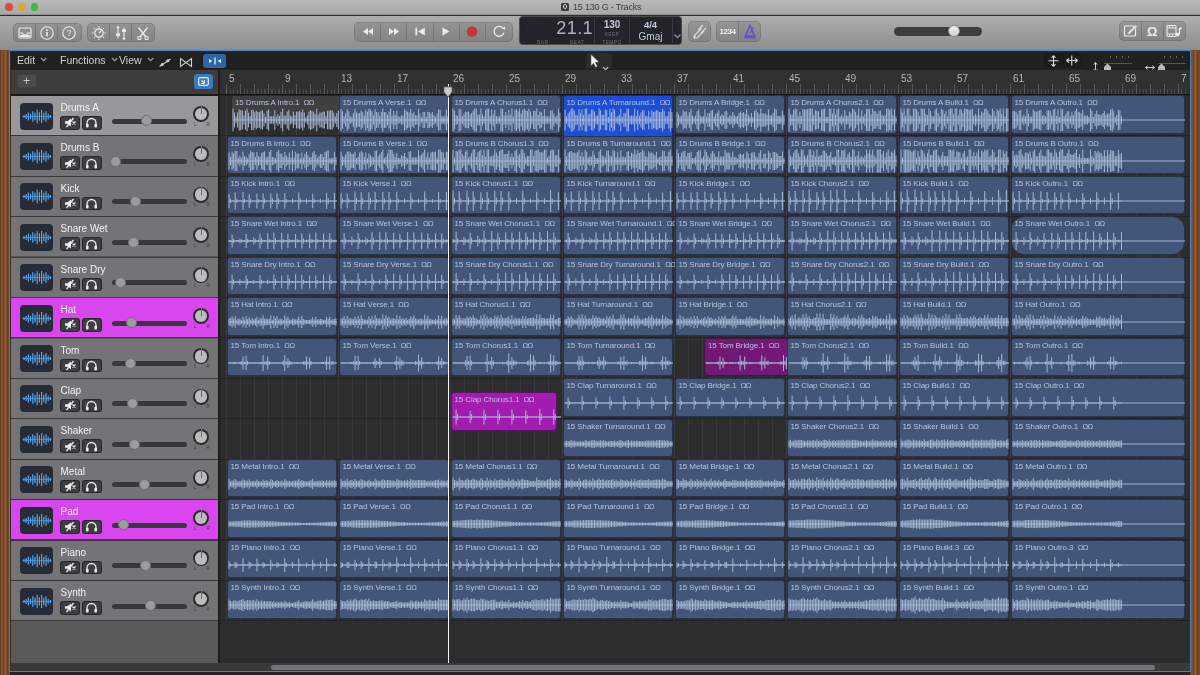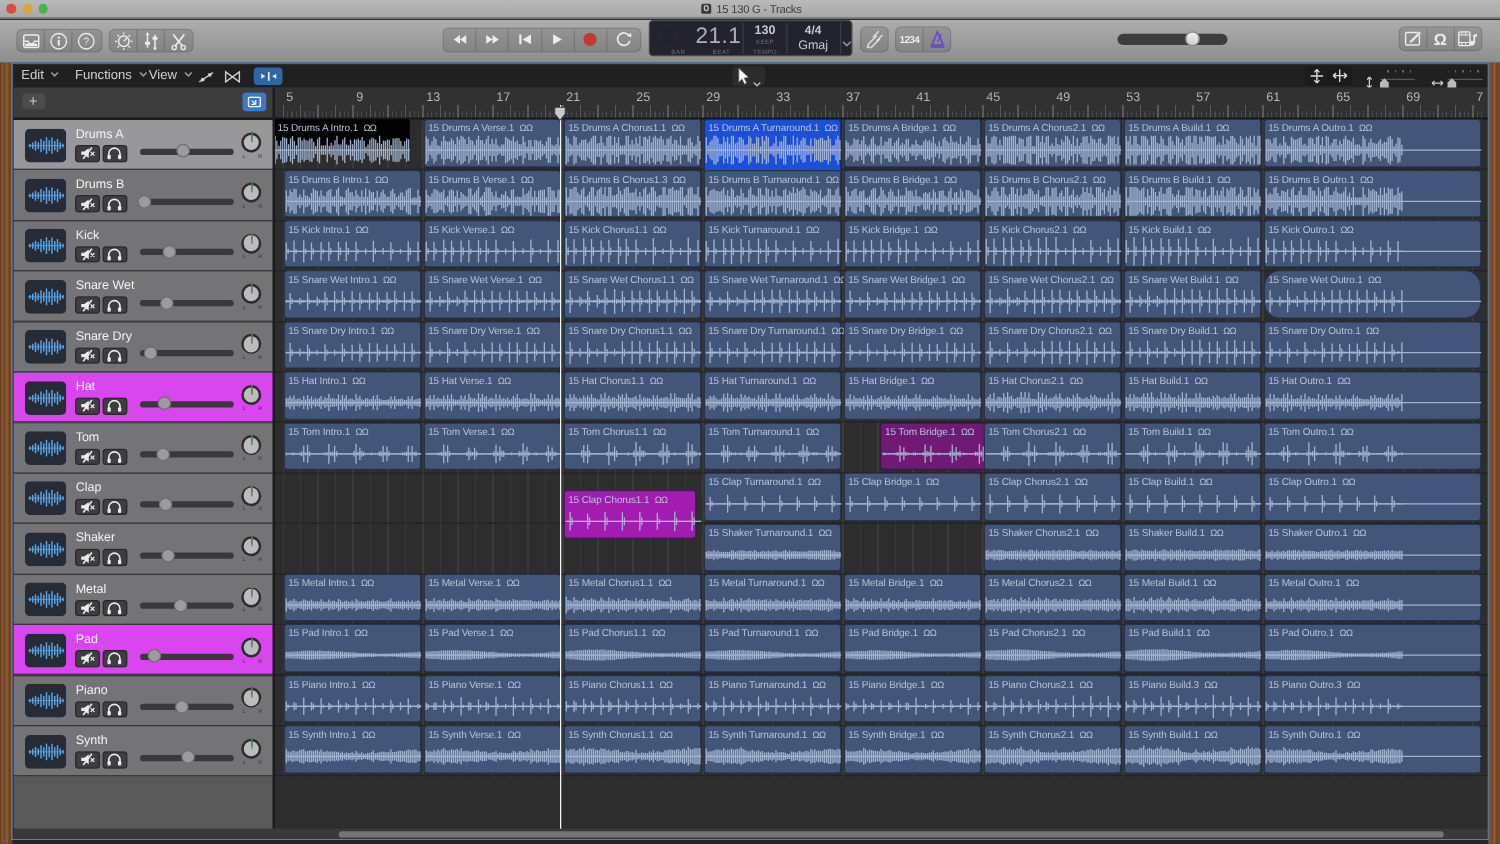--- a/index.html
+++ b/index.html
@@ -238,21 +238,21 @@
       </svg>
     </div>
 <div class="abs" style="left:220px;top:70px;width:970px;height:26px;background:#313131;border-bottom:2px solid #141414"></div>
 <div class="abs" style="left:226px;top:88.5px;width:962px;height:5.5px;background:repeating-linear-gradient(90deg,#484848 0,#484848 1px,transparent 1px,transparent 3.5px)"></div>
 <div class="abs" style="left:226px;top:83.5px;width:962px;height:10.5px;background:repeating-linear-gradient(90deg,#5a5a5a 0,#5a5a5a 1px,transparent 1px,transparent 14px)"></div>
 <div class="abs" style="left:220px;top:70px;width:966.5px;height:26px;overflow:hidden">
 <div class="rnum" style="left:9px;top:2.5px">5</div>
 <div class="rnum" style="left:65px;top:2.5px">9</div>
 <div class="rnum" style="left:121px;top:2.5px">13</div>
 <div class="rnum" style="left:177px;top:2.5px">17</div>
-<div class="rnum" style="left:233px;top:2.5px">21</div>
+<div class="rnum" style="left:233px;top:2.5px">26</div>
 <div class="rnum" style="left:289px;top:2.5px">25</div>
 <div class="rnum" style="left:345px;top:2.5px">29</div>
 <div class="rnum" style="left:401px;top:2.5px">33</div>
 <div class="rnum" style="left:457px;top:2.5px">37</div>
 <div class="rnum" style="left:513px;top:2.5px">41</div>
 <div class="rnum" style="left:569px;top:2.5px">45</div>
 <div class="rnum" style="left:625px;top:2.5px">49</div>
 <div class="rnum" style="left:681px;top:2.5px">53</div>
 <div class="rnum" style="left:737px;top:2.5px">57</div>
 <div class="rnum" style="left:793px;top:2.5px">61</div>
@@ -269,21 +269,21 @@
 <div class="abs" style="left:220px;top:256.5px;width:970px;height:1.2px;background:#232323"></div>
 <div class="abs" style="left:220px;top:296.9px;width:970px;height:1.2px;background:#232323"></div>
 <div class="abs" style="left:220px;top:337.3px;width:970px;height:1.2px;background:#232323"></div>
 <div class="abs" style="left:220px;top:377.7px;width:970px;height:1.2px;background:#232323"></div>
 <div class="abs" style="left:220px;top:418.2px;width:970px;height:1.2px;background:#232323"></div>
 <div class="abs" style="left:220px;top:458.6px;width:970px;height:1.2px;background:#232323"></div>
 <div class="abs" style="left:220px;top:499.0px;width:970px;height:1.2px;background:#232323"></div>
 <div class="abs" style="left:220px;top:539.4px;width:970px;height:1.2px;background:#232323"></div>
 <div class="abs" style="left:220px;top:579.8px;width:970px;height:1.2px;background:#232323"></div>
 <div class="abs" style="left:220px;top:620.3px;width:970px;height:1.2px;background:#232323"></div>
-<div class="abs" style="left:218px;top:95.1px;width:110.3px;height:26px;background:#000000;border-radius:3px;border:1px solid rgba(10,16,28,0.5)">
+<div class="abs" style="left:231px;top:95.1px;width:110.3px;height:26px;background:#404040;border-radius:3px;border:1px solid rgba(10,16,28,0.5)">
 <div class="regname">15 Drums A Intro.1&nbsp;&nbsp;<span style="font-size:7.5px;letter-spacing:-0.5px">ΩΩ</span></div>
 <svg class="abs" style="left:0;top:0" width="110" height="38.5" viewBox="0 0 110 38.5">
 <path d="M1 24H109" stroke="rgba(168,184,213,0.95)" stroke-width="1" fill="none"></path>
 <path d="M1.0 12.6V35.4M2.5 16.6V31.4M4.1 20.6V27.4M5.6 16.6V31.4M7.2 13.5V34.5M8.8 13.9V34.1M10.3 14.6V33.4M11.9 19.3V28.7M13.4 14.6V33.4M15.0 12.8V35.2M16.5 16.8V31.2M18.1 20.1V27.9M19.6 14.0V34.0M21.2 13.8V34.2M22.7 16.3V31.7M24.3 14.7V33.3M25.8 16.1V31.9M27.4 16.3V31.7M28.9 14.8V33.2M30.5 14.5V33.5M32.0 17.4V30.6M33.6 20.8V27.2M35.1 15.0V33.0M36.6 13.5V34.5M38.2 20.3V27.7M39.7 20.3V27.7M41.3 20.2V27.8M42.8 14.2V33.8M44.4 20.7V27.3M45.9 18.2V29.8M47.5 20.1V27.9M49.0 16.1V31.9M50.6 12.5V35.5M52.1 19.4V28.6M53.7 19.5V28.5M55.2 15.6V32.4M56.8 13.7V34.3M58.3 19.6V28.4M59.9 20.2V27.8M61.4 15.7V32.3M63.0 19.3V28.7M64.5 15.4V32.6M66.1 15.7V32.3M67.6 14.8V33.2M69.2 16.2V31.8M70.7 13.6V34.4M72.3 16.6V31.4M73.8 21.4V26.6M75.4 19.5V28.5M76.9 15.5V32.5M78.5 13.9V34.1M80.0 14.8V33.2M81.6 15.7V32.3M83.1 18.3V29.7M84.7 12.5V35.5M86.2 19.1V28.9M87.8 16.4V31.6M89.3 16.8V31.2M90.9 15.6V32.4M92.4 15.7V32.3M94.0 19.9V28.1M95.5 14.8V33.2M97.1 14.7V33.3M98.6 14.3V33.7M100.2 14.6V33.4M101.7 16.7V31.3M103.3 20.6V27.4M104.8 17.0V31.0M106.4 14.7V33.3M107.9 15.4V32.6" stroke="rgba(168,184,213,0.95)" stroke-width="1.05" fill="none"></path>
 </svg>
 </div>
 <div class="abs" style="left:338.5px;top:95.1px;width:110.3px;height:38.5px;background:#43567a;border-radius:3px;border:1px solid rgba(10,16,28,0.5)">
 <div class="regname">15 Drums A Verse.1&nbsp;&nbsp;<span style="font-size:7.5px;letter-spacing:-0.5px">ΩΩ</span></div>
 <svg class="abs" style="left:0;top:0" width="110" height="38.5" viewBox="0 0 110 38.5">
 <path d="M1 24H109" stroke="rgba(168,184,213,0.95)" stroke-width="1" fill="none"></path>

